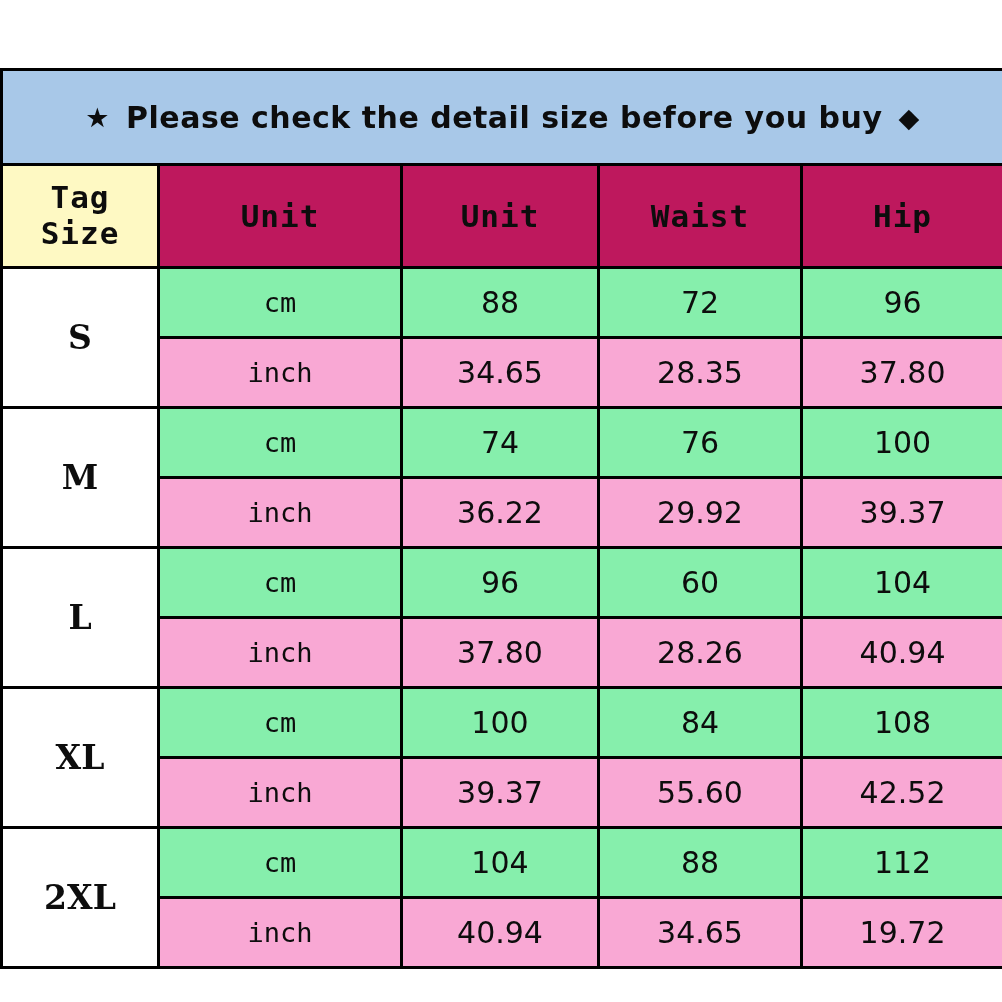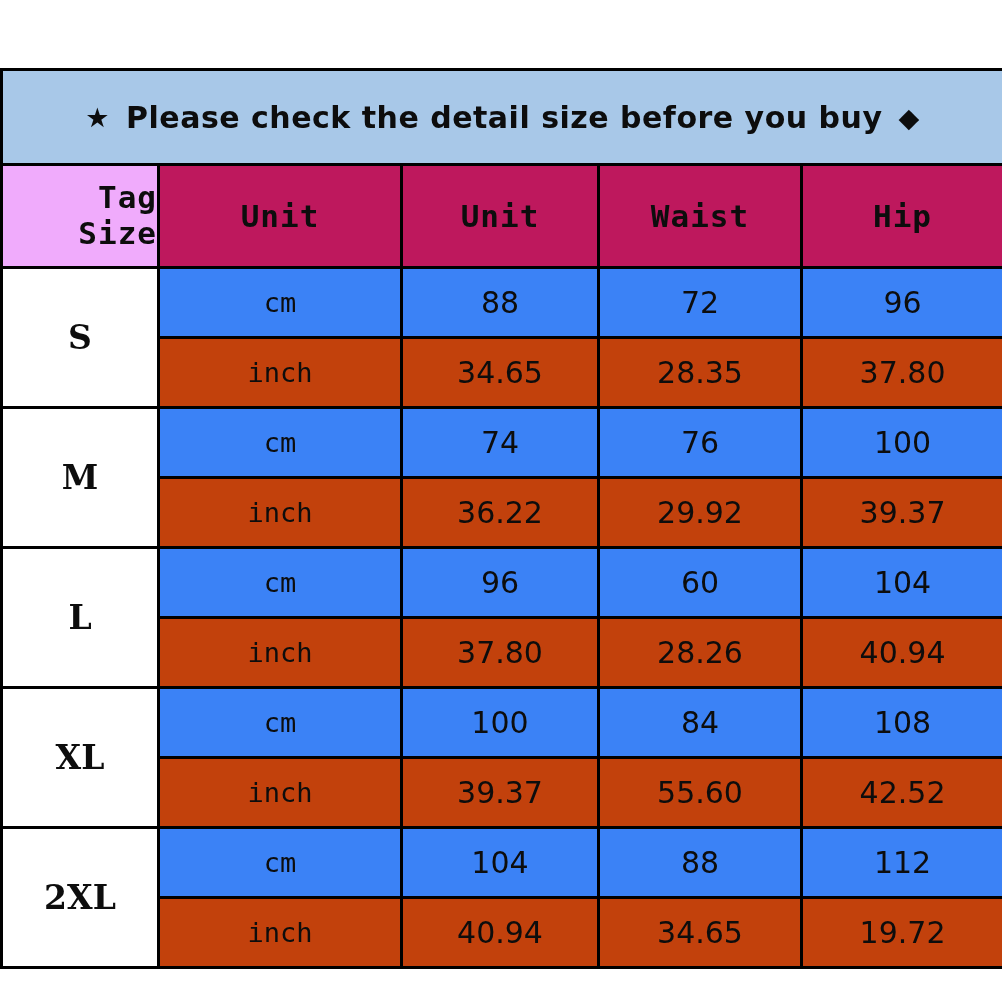--- a/index.html
+++ b/index.html
@@ -63,48 +63,47 @@
   }
   .head-cell {
     background: #be185d;
     height: 100px;
     font-family: "DejaVu Sans Mono", monospace;
     font-size: 31px;
     font-weight: bold;
     letter-spacing: 1px;
   }
   .head-cell.tag {
-    background: #f0abfc;
+    background: #fef9c3;
     line-height: 1.15;
-    text-align: right;
   }
   .size-cell {
     background: #ffffff;
     font-family: "DejaVu Serif", serif;
     font-size: 33px;
     font-weight: bold;
   }
   .unit-cell {
     font-family: "DejaVu Sans Mono", monospace;
     font-size: 27px;
     height: 67px;
   }
   .val-cell {
     font-family: "DejaVu Sans", sans-serif;
     font-size: 30px;
     height: 67px;
   }
   .row-cm td.unit-cell,
   .row-cm td.val-cell {
-    background: #3b82f6;
+    background: #86efac;
     margin-left: 16px;
   }
   .row-inch td.unit-cell,
   .row-inch td.val-cell {
-    background: #c2410c;
+    background: #f9a8d4;
   }
   
   col.c-tag   { width: 157px; }
   col.c-unit  { width: 243px; }
   col.c-bust  { width: 197px; }
   col.c-waist { width: 203px; }
   col.c-hip   { width: 202px; }
 </style>
 </head>
 <body>

